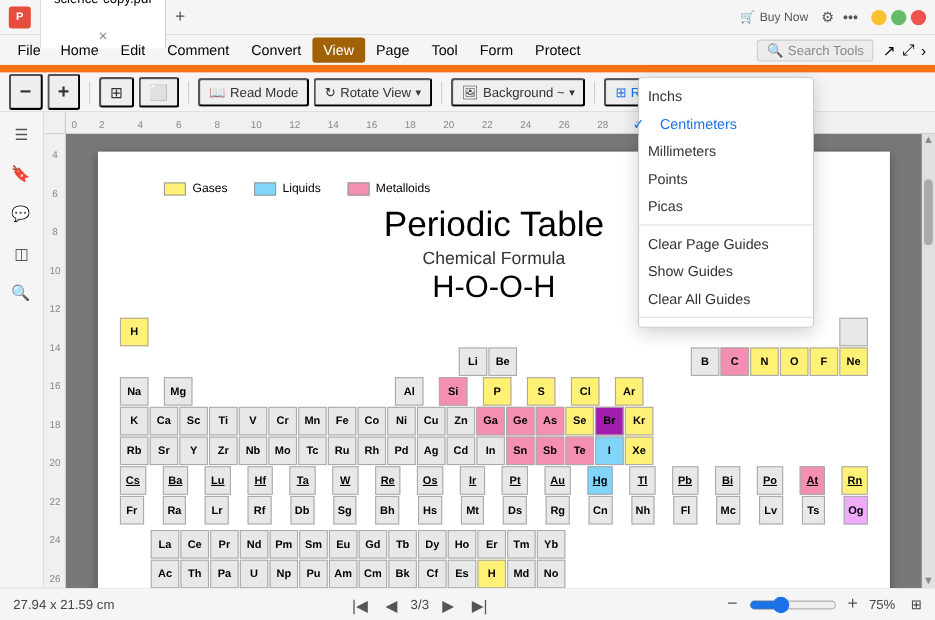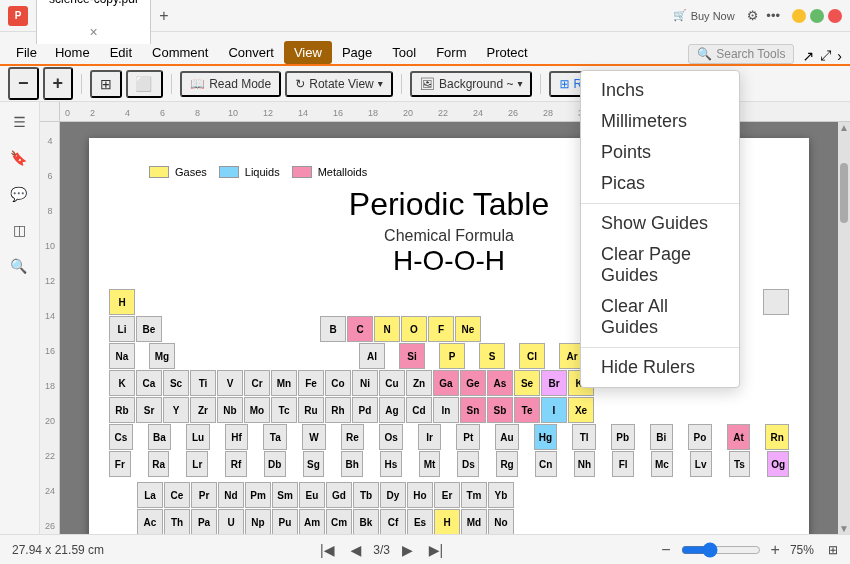--- a/index.html
+++ b/index.html
@@ -40,23 +40,23 @@
     #titlebar .win-btn.min { background: #fbc02d; }
     #titlebar .win-btn.max { background: #66bb6a; }
     #titlebar .win-btn.close { background: #ef5350; }
     #titlebar .buy-now { font-size: 11px; color: #555; display: flex; align-items: center; gap: 4px; margin-right: 12px; }
 
     
     #menubar {
       background: #f5f5f5;
       height: 34px;
       display: flex;
-      align-items: flex-end;
+      align-items: center;
       padding: 0 8px;
-      border-bottom: 2px solid #f97316;
+      border-bottom: 7px solid #f97316;
     }
     #menubar .menu-item {
       padding: 4px 10px;
       font-size: 13px;
       cursor: pointer;
       border-radius: 3px;
     }
     #menubar .menu-item.active { background: #a16207; color: white; border-radius: 3px; }
     #menubar .file-btn { font-size: 13px; padding: 4px 8px; cursor: pointer; }
 
@@ -114,21 +114,21 @@
       position: relative;
       padding: 20px;
       box-shadow: 0 2px 8px rgba(0,0,0,0.4);
     }
 
     
     .pt-title { text-align: center; font-family: 'Brush Script MT', cursive, Arial; font-size: 32px; margin-bottom: 4px; }
     .pt-subtitle { text-align: center; font-family: 'Brush Script MT', cursive, Arial; font-size: 16px; color: #333; }
     .pt-formula { text-align: center; font-family: 'Brush Script MT', cursive, Arial; font-size: 28px; margin-bottom: 12px; }
 
-    .legend { display: flex; gap: 12px; margin: 8px 0 8px 40px; }
+    .legend { display: flex; gap: 24px; margin: 8px 0 8px 40px; }
     .legend-item { display: flex; align-items: center; gap: 6px; font-size: 11px; }
     .legend-color { width: 20px; height: 12px; border: 1px solid #999; }
     .el { width: 26px; height: 26px; display: flex; align-items: center; justify-content: center; font-size: 10px; font-weight: bold; border: 1px solid #aaa; background: #e8e8e8; }
     .el.pink { background: #f48fb1; }
     .el.yellow { background: #fff176; }
     .el.blue { background: #81d4fa; }
     .el.empty { background: transparent; border: none; }
 
     
     #statusbar {
@@ -154,22 +154,22 @@
       left: 580px;
       background: white;
       border: 1px solid #ccc;
       border-radius: 4px;
       box-shadow: 0 4px 16px rgba(0,0,0,0.18);
       z-index: 1000;
       width: 160px;
       padding: 4px 0;
     }
     .dd-item {
-      padding: 5px 20px;
-      font-size: 18px;
+      padding: 5px 8px;
+      font-size: 13px;
       cursor: pointer;
       color: #333;
       display: flex; align-items: center; gap: 8px;
     }
     .dd-item.checked::before { content: '✓'; color: #1a73e8; margin-left: -14px; margin-right: 6px; }
     .dd-sep { height: 1px; background: #e0e0e0; margin: 4px 0; }
 
     
     .sb-handle {
       width: 8px;
@@ -340,21 +340,21 @@
           <div class="pt-formula">H-O-O-H</div>
 
           <div style="display:flex;flex-direction:column;gap:1px;font-size:9px;">
 
             <div style="display:flex;gap:1px;align-items:center;">
               <div class="el yellow">H</div>
               <div class="el empty" style="width:156px;"></div>
               <div class="el" style="margin-left:auto;"></div>
             </div>
 
-            <div style="display:flex;gap:1px;">
+            <div style="display:flex;gap:1px;justify-content:flex-end;">
               <div class="el">Li</div>
               <div class="el">Be</div>
               <div style="width:156px;"></div>
               <div class="el">B</div>
               <div class="el pink">C</div>
               <div class="el yellow">N</div>
               <div class="el yellow">O</div>
               <div class="el yellow">F</div>
               <div class="el yellow">Ne</div>
             </div>
@@ -379,21 +379,21 @@
               <div class="el">Mn</div>
               <div class="el">Fe</div>
               <div class="el">Co</div>
               <div class="el">Ni</div>
               <div class="el">Cu</div>
               <div class="el">Zn</div>
               <div class="el pink">Ga</div>
               <div class="el pink">Ge</div>
               <div class="el pink">As</div>
               <div class="el yellow">Se</div>
-              <div class="el pink" style="background:#f0abfc;">Br</div>
+              <div class="el pink" style="background:#a21caf;">Br</div>
               <div class="el yellow">Kr</div>
             </div>
             <div style="display:flex;gap:1px;">
               <div class="el">Rb</div>
               <div class="el">Sr</div>
               <div class="el">Y</div>
               <div class="el">Zr</div>
               <div class="el">Nb</div>
               <div class="el">Mo</div>
               <div class="el">Tc</div>
@@ -402,21 +402,21 @@
               <div class="el">Pd</div>
               <div class="el">Ag</div>
               <div class="el">Cd</div>
               <div class="el">In</div>
               <div class="el pink">Sn</div>
               <div class="el pink">Sb</div>
               <div class="el pink">Te</div>
               <div class="el blue">I</div>
               <div class="el yellow">Xe</div>
             </div>
-            <div style="display:flex;gap:15px;">
+            <div style="display:flex;gap:15px;text-decoration:underline;">
               <div class="el">Cs</div>
               <div class="el">Ba</div>
               <div class="el">Lu</div>
               <div class="el">Hf</div>
               <div class="el">Ta</div>
               <div class="el">W</div>
               <div class="el">Re</div>
               <div class="el">Os</div>
               <div class="el">Ir</div>
               <div class="el">Pt</div>
@@ -493,29 +493,29 @@
         <div style="font-size:10px;color:#888;cursor:pointer;">▲</div>
         <div class="sb-handle"></div>
         <div style="margin-top:auto;font-size:10px;color:#888;cursor:pointer;">▼</div>
       </div>
     </div>
   </div>
 </div>
 
 <div id="rulers-dropdown">
   <div class="dd-item">Inchs</div>
+  <div class="dd-item checked" style="color:#1a73e8;">Centimeters</div>
   <div class="dd-item">Millimeters</div>
   <div class="dd-item">Points</div>
   <div class="dd-item">Picas</div>
   <div class="dd-sep"></div>
+  <div class="dd-item">Clear Page Guides</div>
   <div class="dd-item">Show Guides</div>
-  <div class="dd-item">Clear Page Guides</div>
   <div class="dd-item">Clear All Guides</div>
   <div class="dd-sep"></div>
-  <div class="dd-item">Hide Rulers</div>
 </div>
 
 <div id="statusbar">
   <span>27.94 x 21.59 cm</span>
   <div class="spacer"></div>
   <span class="nav-btn">|◀</span>
   <span class="nav-btn">◀</span>
   <span>
     <span>3</span>/<span>3</span>
   </span>

